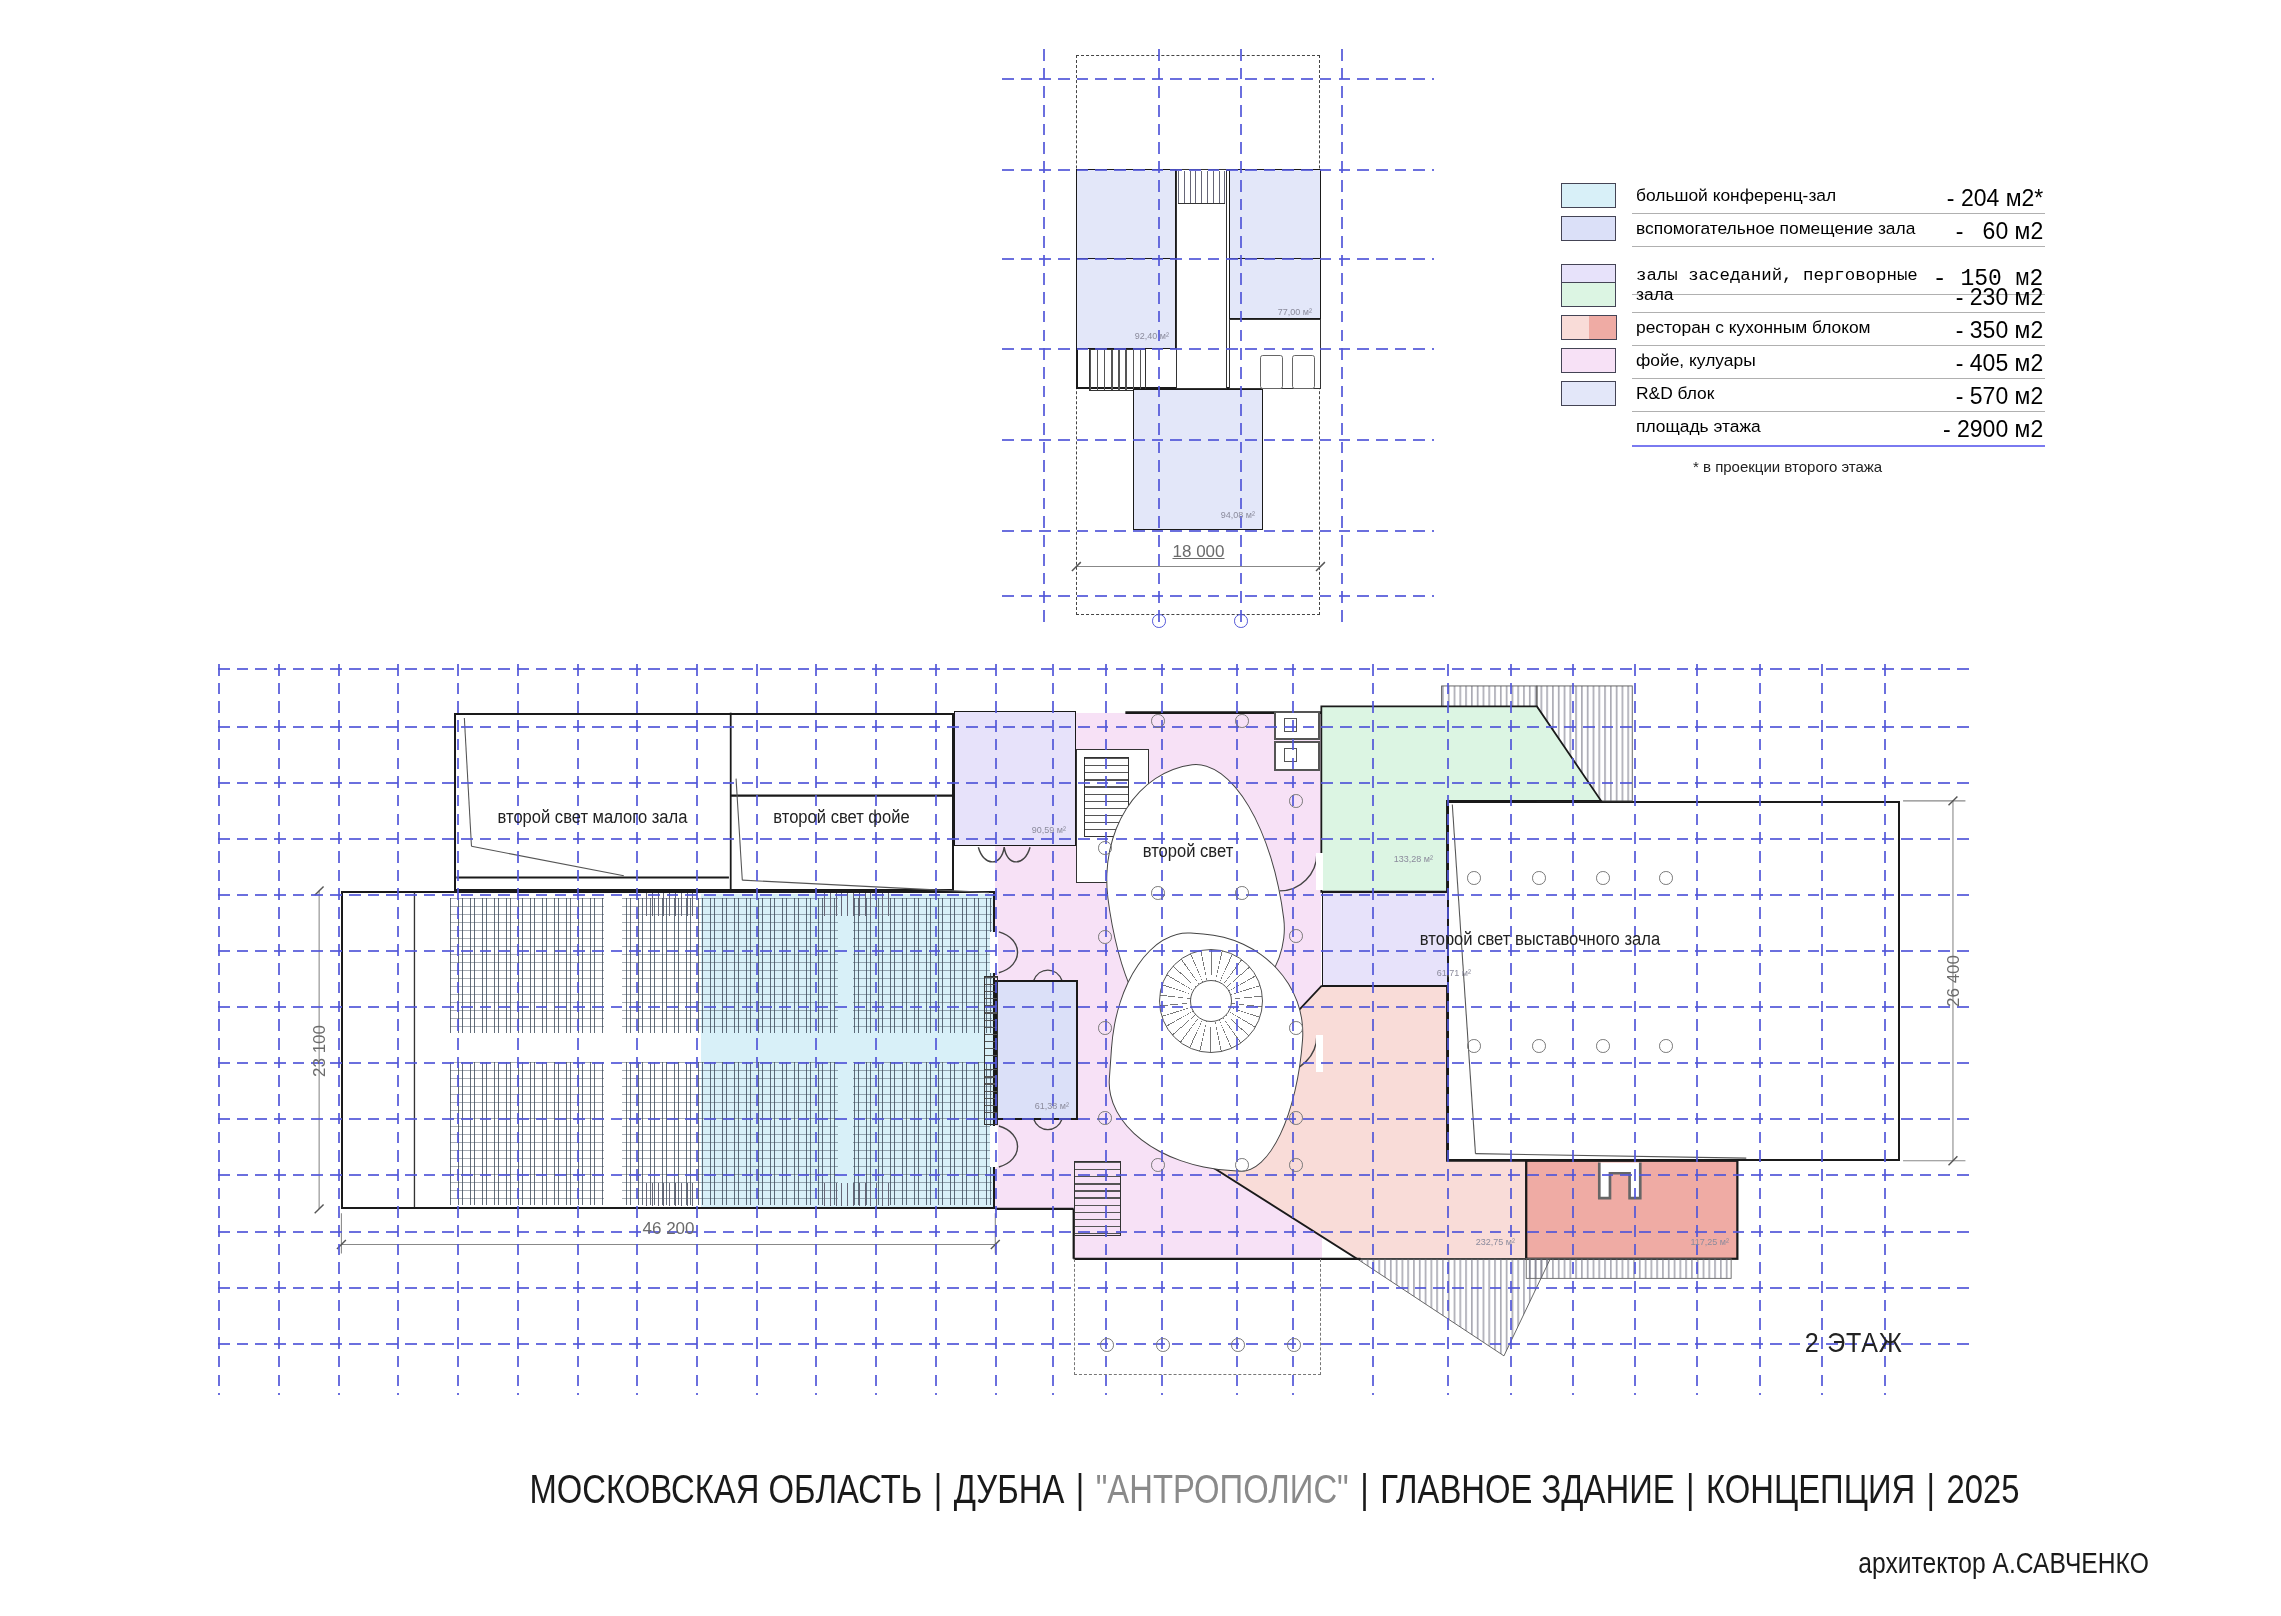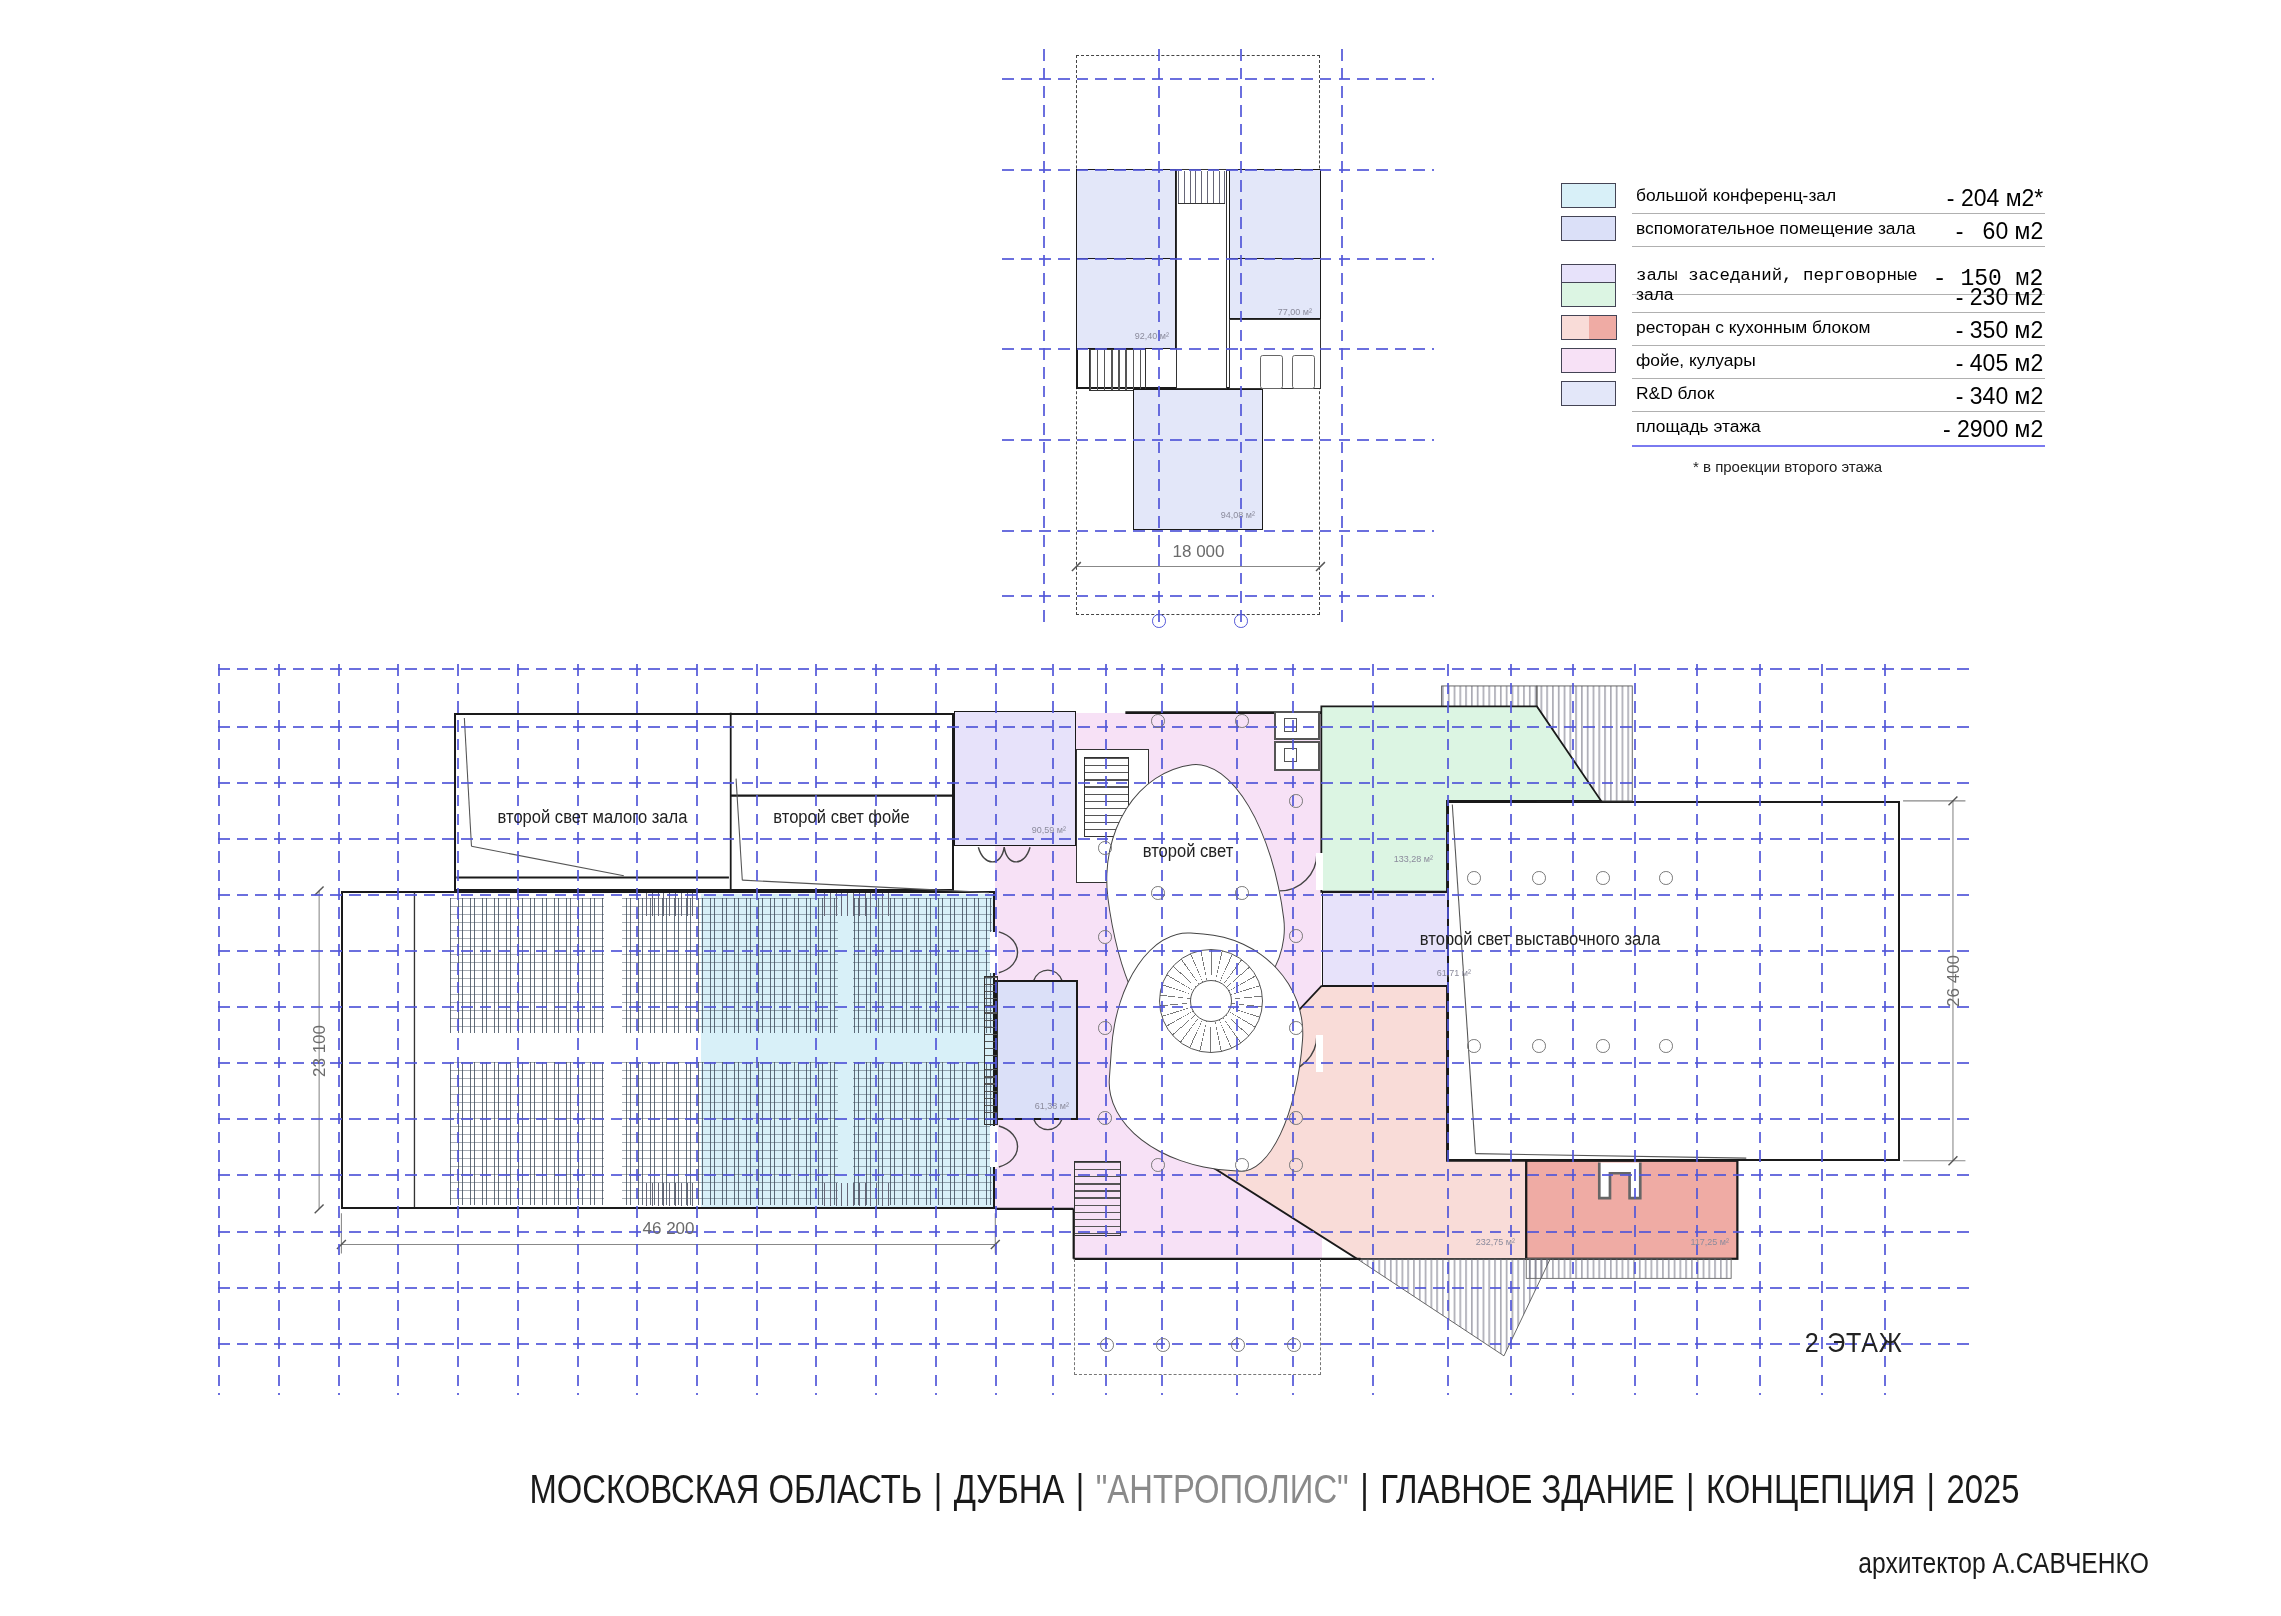--- a/index.html
+++ b/index.html
@@ -110,21 +110,21 @@
     </div>
     <div class="lrow" style="top:346px;">
       <span class="sw" style="background: rgb(247, 225, 246);"></span>
       <span class="ll">фойе, кулуары</span>
       <span class="lv">- 405 м2</span>
         <span class="ul"></span>
     </div>
     <div class="lrow" style="top:379px;">
       <span class="sw" style="background: rgb(227, 231, 249);"></span>
       <span class="ll">R&amp;D блок</span>
-      <span class="lv">- 340 м2</span>
+      <span class="lv">- 570 м2</span>
         <span class="ul"></span>
     </div>
     <div class="lrow" style="top:412px;">
       <span class="ll">площадь этажа</span>
       <span class="lv">- 2900 м2</span>
         <span class="ulb"></span>
     </div>
     <div class="note">* в проекции второго этажа</div>
   </div>
 
@@ -332,21 +332,21 @@
   <div class="alab" style="left:1080px;top:331px;width:89px;">92,40 м²</div>
   <div class="alab" style="left:1223px;top:307px;width:89px;">77,00 м²</div>
   <div class="alab" style="left:1166px;top:510px;width:89px;">94,08 м²</div>
   <div class="alab" style="left:977px;top:825px;width:89px;">90,59 м²</div>
   <div class="alab" style="left:980px;top:1101px;width:89px;">61,38 м²</div>
   <div class="alab" style="left:1344px;top:854px;width:89px;">133,28 м²</div>
   <div class="alab" style="left:1382px;top:968px;width:89px;">61,71 м²</div>
   <div class="alab" style="left:1426px;top:1237px;width:89px;">232,75 м²</div>
   <div class="alab" style="left:1640px;top:1237px;width:89px;">117,25 м²</div>
 
-  <div class="dlab" style="left:1136px;top:542px;width:125px;">18 000</div>
+  <div class="dlab" style="left:1136px;top:542px;width:125px;text-decoration:underline;">18 000</div>
   <div class="dlab" style="left:606px;top:1219px;width:125px;">46 200</div>
   <div class="dlab rot" style="left:266px;top:1041px;width:107px;">23 100</div>
   <div class="dlab rot" style="left:1900px;top:971px;width:107px;">26 400</div>
 
   <div class="floor">2 ЭТАЖ</div>
 
   <div class="title-row">
     <span>МОСКОВСКАЯ ОБЛАСТЬ</span>
     <span class="tsep">|</span>
     <span>ДУБНА</span>

